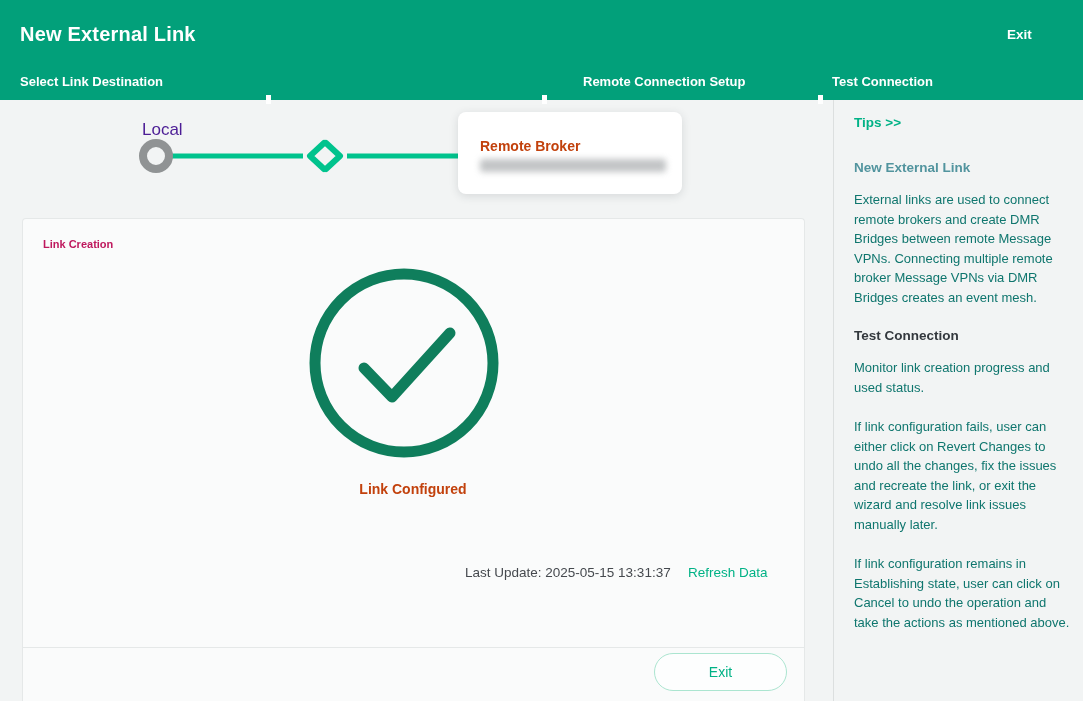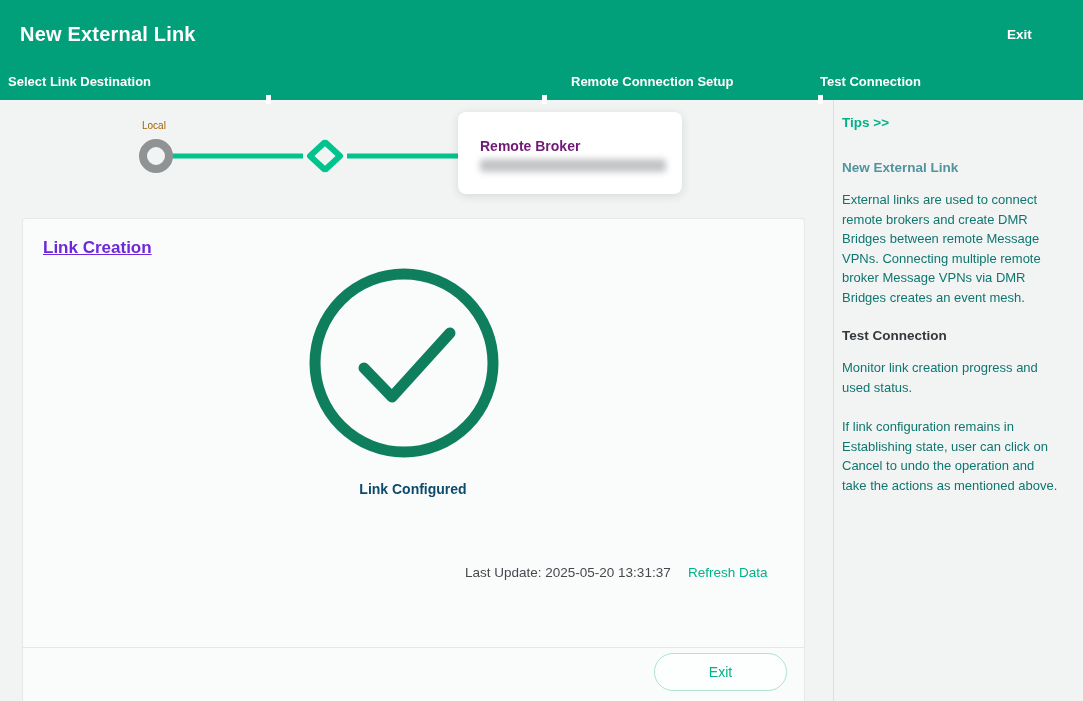--- a/index.html
+++ b/index.html
@@ -21,65 +21,65 @@
     position: absolute; left: 20px; top: 23px;
     font-size: 20px; font-weight: 700; color: #ffffff; letter-spacing: 0.2px;
   }
   .header-exit {
     position: absolute; left: 1007px; top: 27px;
     font-size: 13.5px; font-weight: 700; color: #ffffff; cursor: pointer;
   }
   .step {
     position: absolute; top: 74px; height: 20px;
     font-size: 13px; font-weight: 700; color: #ffffff; cursor: pointer;
-    padding-left: 8px; white-space: nowrap;
+    padding-left: 20px; white-space: nowrap;
   }
   .step0 { left: 0px;   width: 271px; }
   .step1 { left: 267px; width: 274px; }
   .step2 { left: 563px; width: 271px; }
   .step3 { left: 812px; width: 271px; }
   .step-tick {
     position: absolute; top: 95px; width: 5px; height: 9px; background: #ffffff;
   }
   .tick1 { left: 266px; } .tick2 { left: 542px; } .tick3 { left: 818px; }
 
   
   .local-label {
     position: absolute; left: 142px; top: 120px;
-    font-size: 10px; color: #a16207;
+    font-size: 17px; color: #4c1d95;
   }
   .diagram-svg { position: absolute; left: 0; top: 100px; }
   .remote-card {
     position: absolute; left: 458px; top: 112px; width: 224px; height: 82px;
     background: #ffffff; border-radius: 8px;
     box-shadow: 0 2px 10px rgba(40,50,55,0.14);
   }
   .remote-card-title {
     position: absolute; left: 22px; top: 26px;
-    font-size: 14px; font-weight: 700; color: #701a75;
+    font-size: 14px; font-weight: 700; color: #c2410c;
   }
   .redacted {
     position: absolute; left: 22px; top: 47px; width: 186px; height: 13px;
     background: #aeb1b3; border-radius: 3px; filter: blur(3px); opacity: 0.75;
   }
 
   
   .panel {
     position: absolute; left: 22px; top: 218px; width: 783px; height: 483px;
     background: #fafbfb; border: 1px solid #e5e8e8; border-bottom: none;
     border-radius: 4px 4px 0 0;
   }
   .panel-title {
     position: absolute; left: 20px; top: 19px;
-    font-size: 17px; font-weight: 700; color: #6d28d9; text-decoration: underline;
+    font-size: 11px; font-weight: 700; color: #be185d;
   }
   .check-svg { position: absolute; left: 278px; top: 42px; }
   .status-label {
     position: absolute; left: 290px; top: 262px; width: 200px; text-align: center;
-    font-size: 14px; font-weight: 700; color: #0c4a6e;
+    font-size: 14px; font-weight: 700; color: #c2410c;
   }
   .update-row {
     position: absolute; left: 442px; top: 346px; white-space: nowrap;
     font-size: 13.5px; color: #45494e;
   }
   .refresh-link {
     position: absolute; left: 665px; top: 346px; white-space: nowrap;
     font-size: 13.5px; font-weight: 500; color: #00b286; cursor: pointer; text-align: right;
   }
   .panel-footer-divider {
@@ -90,21 +90,21 @@
     position: absolute; left: 631px; top: 434px; width: 133px; height: 38px;
     border: 1.5px solid #abe5d0; border-radius: 19px; background: #fdfefe;
     color: #00b286; font-size: 14px; font-weight: 500;
     font-family: "Liberation Sans", sans-serif;
     display: flex; align-items: center; justify-content: center; cursor: pointer;
   }
 
   
   .sidebar {
     position: absolute; left: 833px; top: 100px; width: 215px; height: 601px;
-    border-left: 1px solid #dcdfdf; padding: 15px 15px 0 8px;
+    border-left: 1px solid #dcdfdf; padding: 15px 15px 0 20px;
   }
   .tips-link {
     font-size: 13.5px; font-weight: 700; color: #00b286; cursor: pointer;
   }
   .sidebar-heading {
     font-size: 13.5px; font-weight: 700; margin-top: 30px;
   }
   .heading-accent { color: #52949e; }
   .heading-dark { color: #33383d; margin-top: 21px; }
   .sidebar p {
@@ -154,31 +154,32 @@
   <div class="panel">
     <div class="panel-title">Link Creation</div>
 
     <svg class="check-svg" width="210" height="210" viewBox="0 0 210 210" xmlns="http://www.w3.org/2000/svg">
       <circle cx="103" cy="102" r="89" fill="none" stroke="#0f7e5c" stroke-width="11"></circle>
       <path d="M 63 107 L 91 136 L 149 72" fill="none" stroke="#0f7e5c" stroke-width="11" stroke-linecap="round" stroke-linejoin="round"></path>
     </svg>
 
     <div class="status-label">Link Configured</div>
 
-    <div class="update-row">Last Update: 2025-05-20 13:31:37</div>
+    <div class="update-row">Last Update: 2025-05-15 13:31:37</div>
     <div class="refresh-link">Refresh Data</div>
 
     <div class="panel-footer-divider"></div>
     <button class="panel-exit-btn">Exit</button>
   </div>
 
   <div class="sidebar">
     <div class="tips-link">Tips &gt;&gt;</div>
 
     <div class="sidebar-heading heading-accent">New External Link</div>
     <p>External links are used to connect remote brokers and create DMR Bridges between remote Message VPNs. Connecting multiple remote broker Message VPNs via DMR Bridges creates an event mesh.</p>
 
     <div class="sidebar-heading heading-dark">Test Connection</div>
     <p>Monitor link creation progress and used status.</p>
+    <p>If link configuration fails, user can either click on Revert Changes to undo all the changes, fix the issues and recreate the link, or exit the wizard and resolve link issues manually later.</p>
     <p>If link configuration remains in Establishing state, user can click on Cancel to undo the operation and take the actions as mentioned above.</p>
   </div>
 
 </div>
 
 </body></html>

